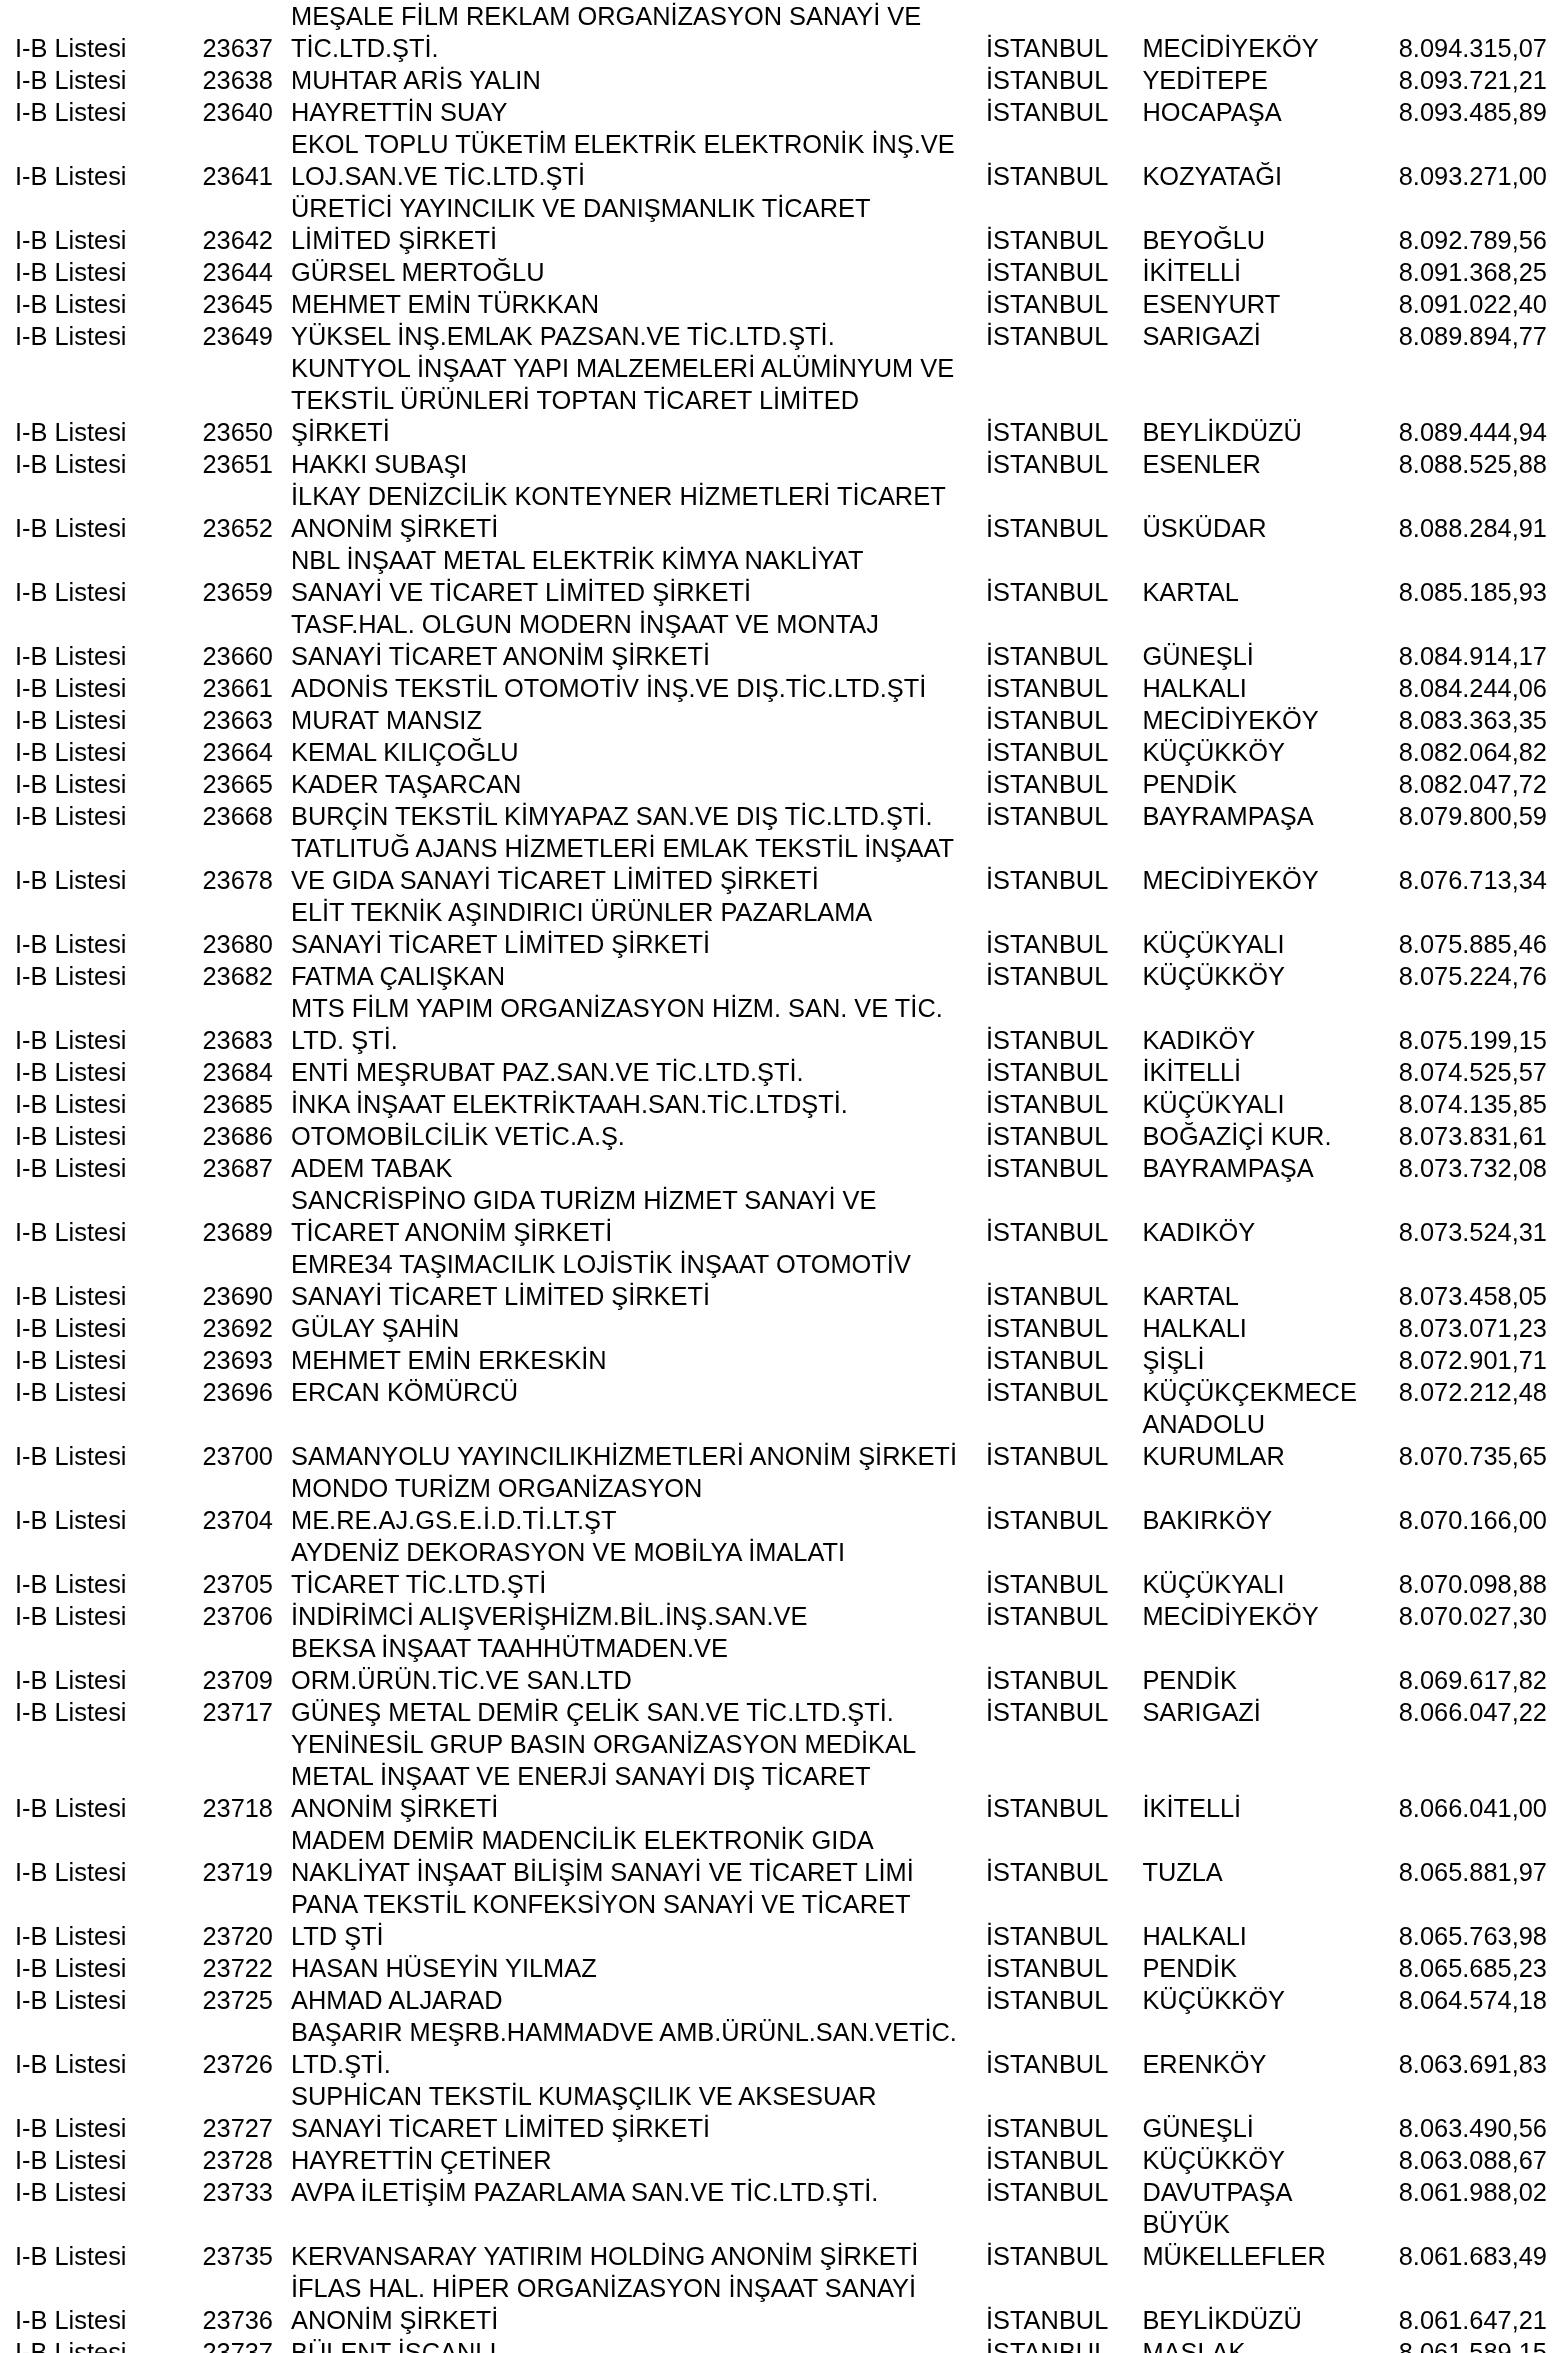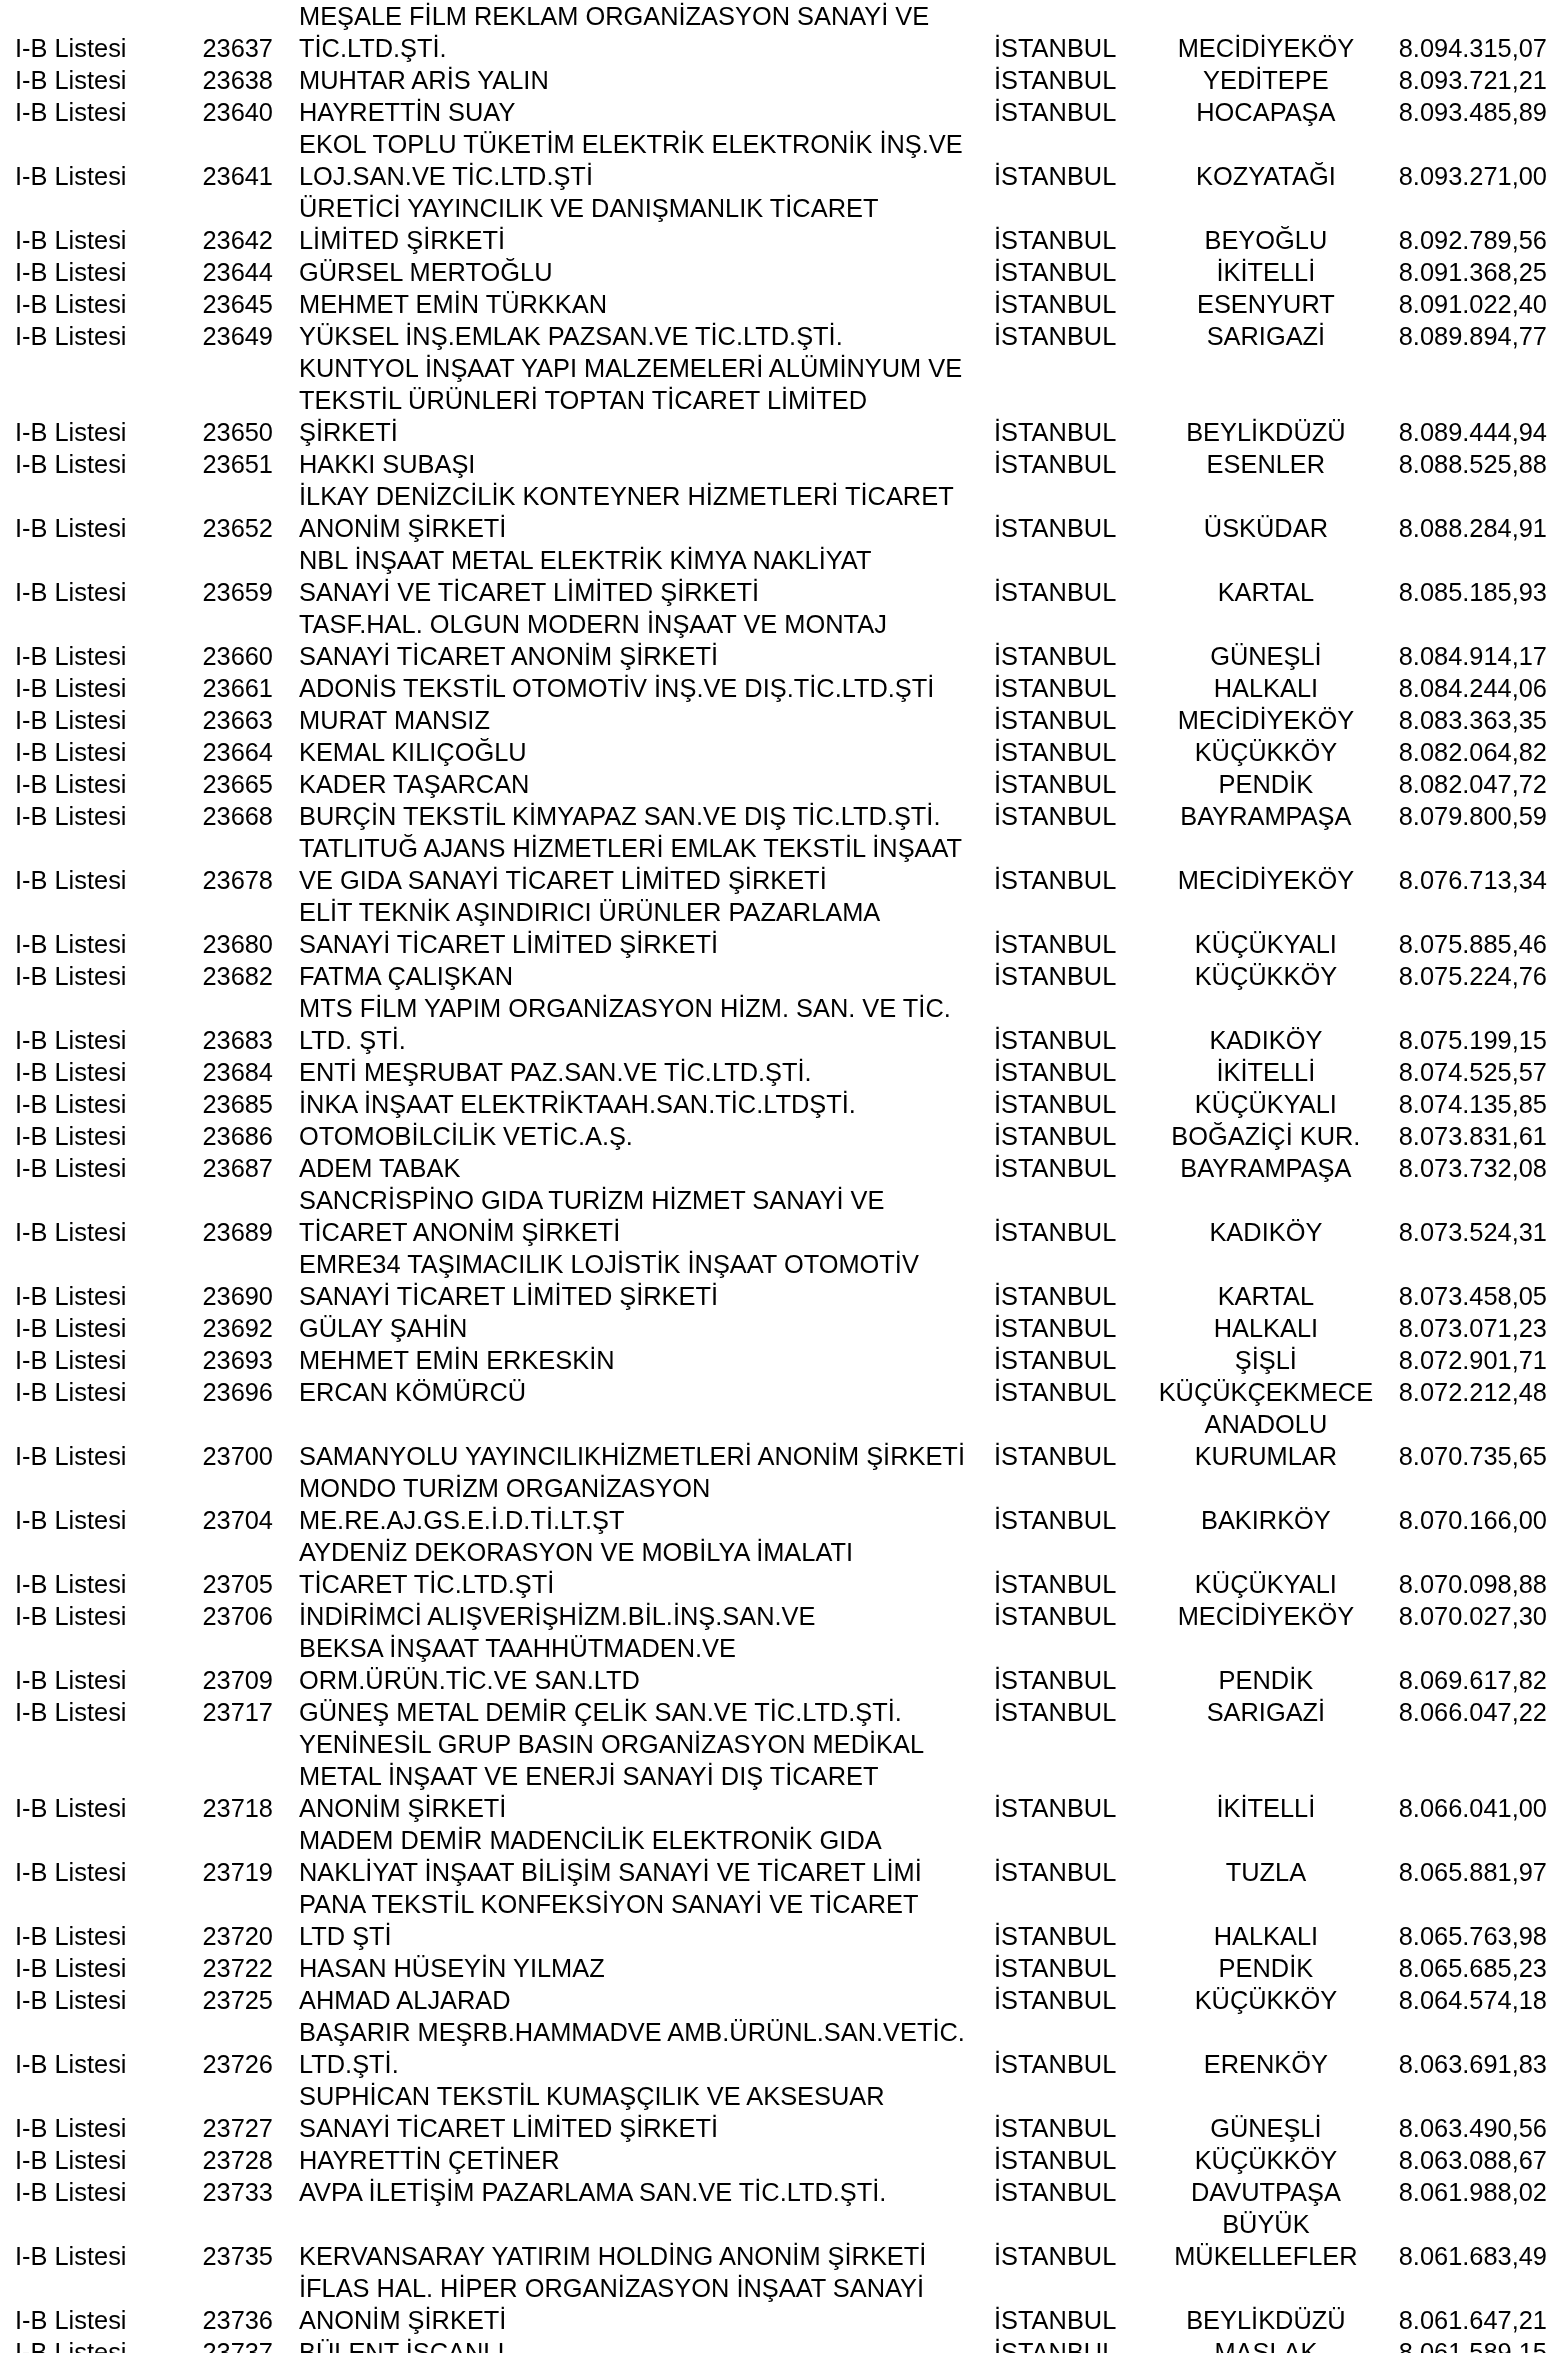--- a/index.html
+++ b/index.html
@@ -10,23 +10,23 @@
     color: #000000;
     font-family: "Liberation Sans", "DejaVu Sans", sans-serif;
     font-size: 25.4px;
     overflow: hidden;
   }
   .doc { width: 1565px; }
   .row { display: flex; align-items: flex-end; }
   .c { line-height: 32px; white-space: pre; }
   .c-list     { width: 196px; padding-left: 15px; box-sizing: border-box; }
   .c-no       { width: 77px; text-align: right; }
-  .c-name     { width: 654px; margin-left: 26px; }
+  .c-name     { width: 654px; margin-left: 18px; }
   .c-city     { width: 131px; margin-left: 41px; }
-  .c-district { width: 231px; margin-left: 25.4px; text-align: center; }
+  .c-district { width: 231px; margin-left: 25.4px; }
   .c-amount   { flex: 1; text-align: right; padding-right: 18px; box-sizing: border-box; }
 </style>
 </head>
 <body>
 
 <div class="doc">
   <div class="t-body">
 
       <div class="row">
         <div class="c c-list">I-B Listesi</div>

